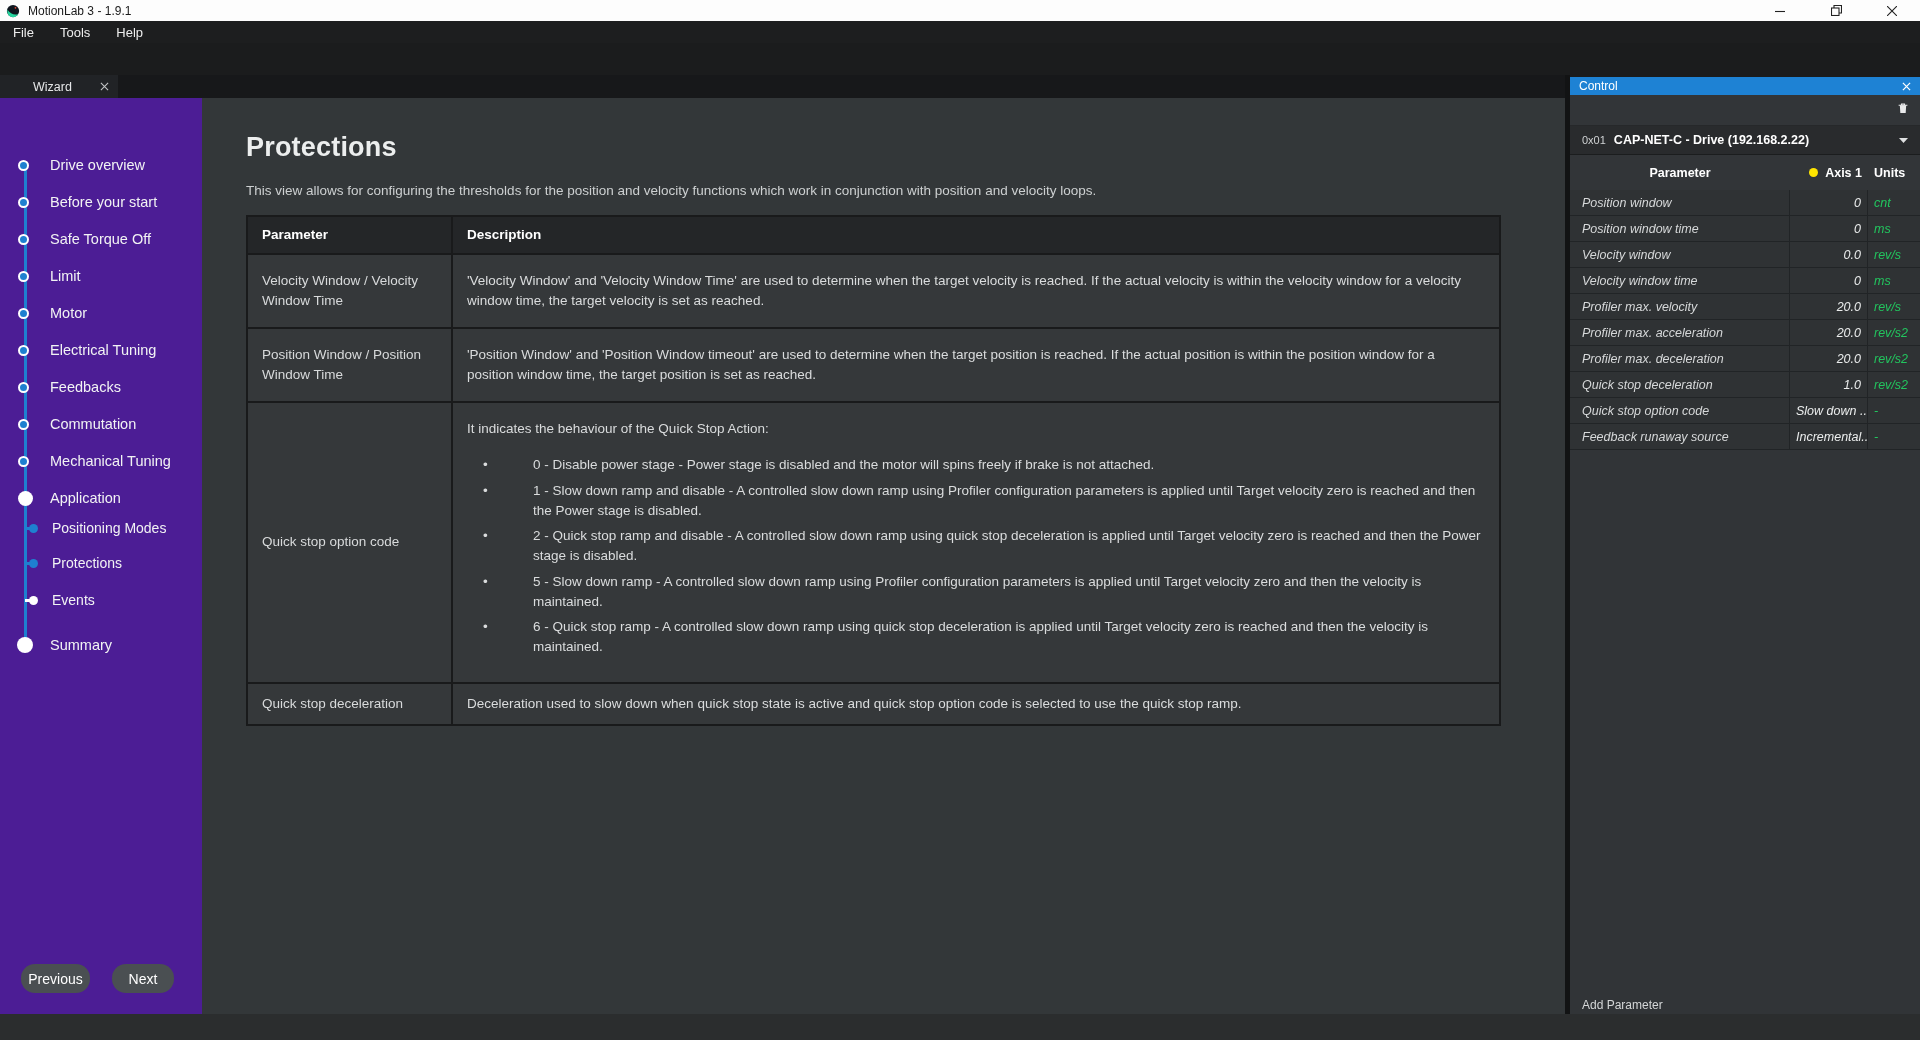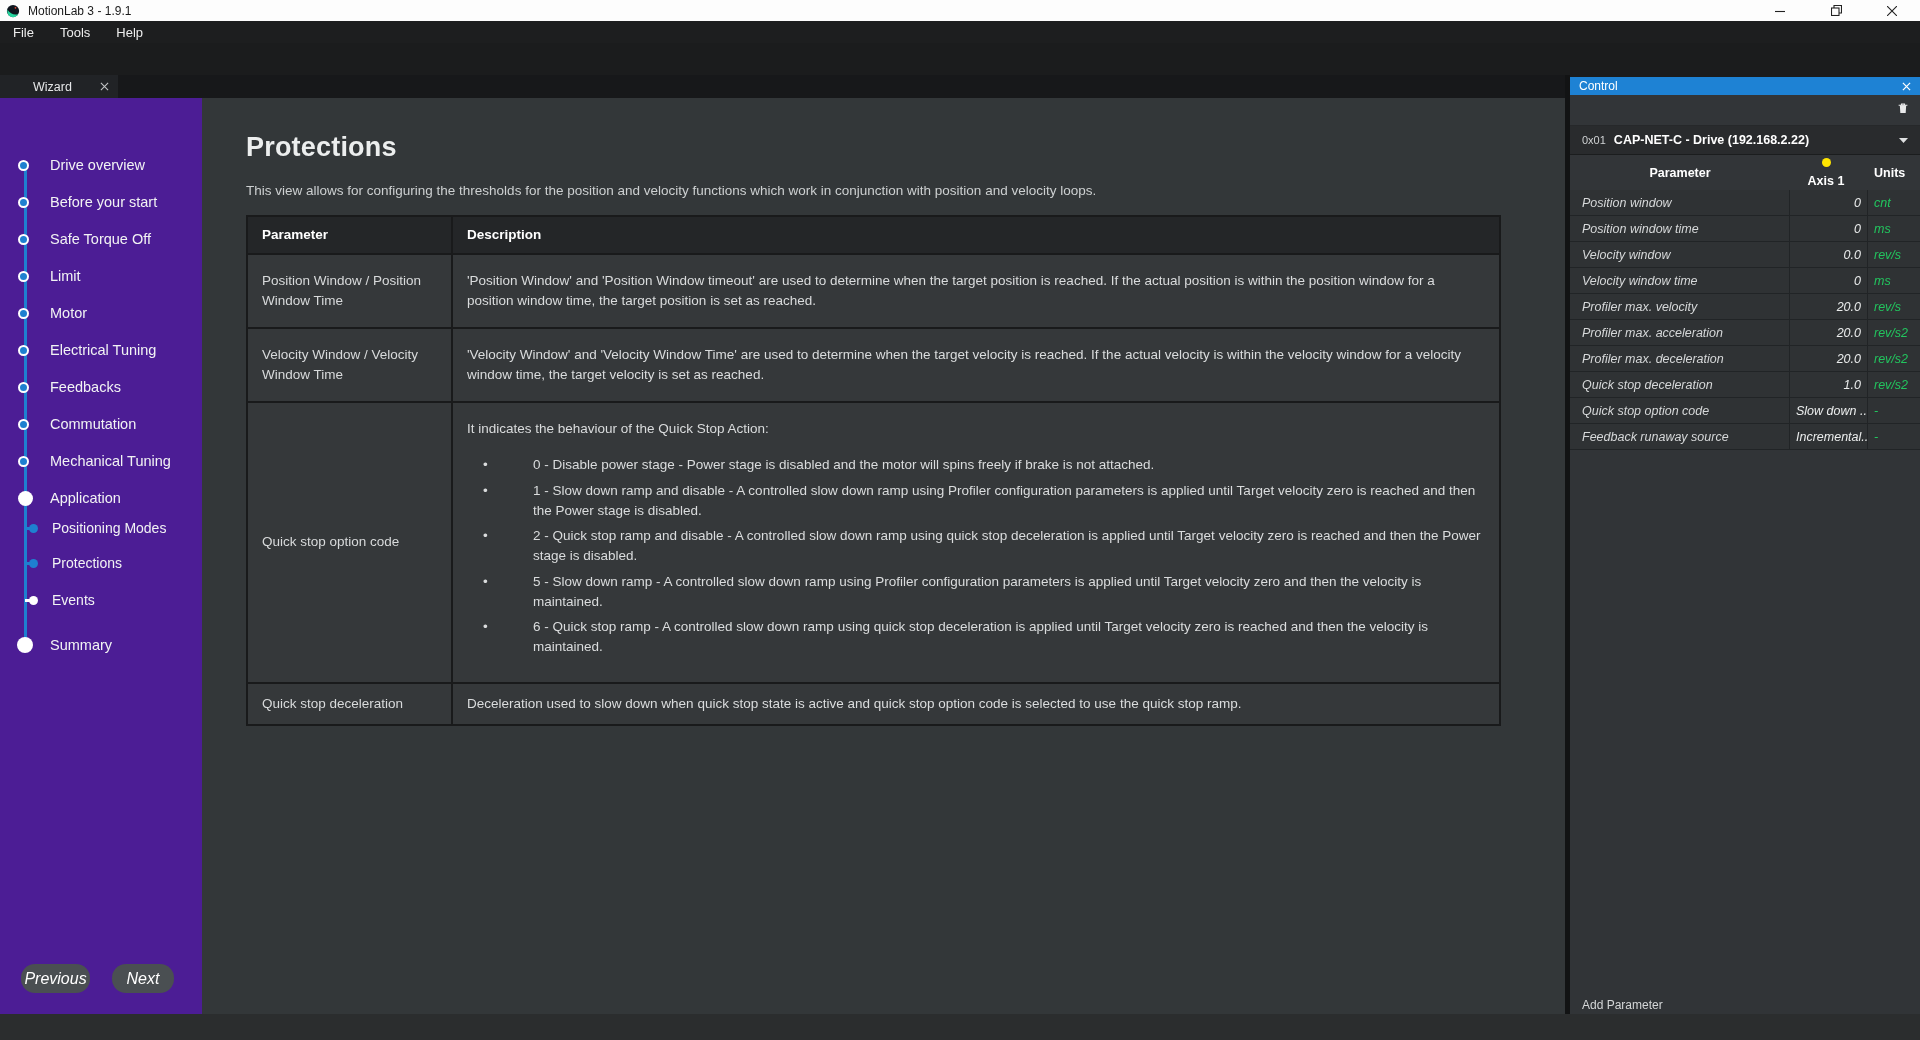--- a/index.html
+++ b/index.html
@@ -41,21 +41,21 @@
   .step.sub .label { left:52px; font-size:14px; }
   .dot-main { position:absolute; left:18px; width:11px; height:11px; border-radius:50%;
               background:#1e80d0; border:2px solid #ffffff; }
   .dot-current { position:absolute; left:18px; width:15px; height:15px; border-radius:50%; background:#ffffff; }
   .dot-summary { position:absolute; left:17px; width:16px; height:16px; border-radius:50%; background:#ffffff; }
   .dot-sub { position:absolute; left:29px; width:9px; height:9px; border-radius:50%; background:#1e80d0; }
   .dot-sub.white { background:#ffffff; }
   .sub-conn { position:absolute; left:25px; width:9px; height:3px; background:#1e80d0; }
   .sub-conn.white { background:#ffffff; }
   .nav-btn { position:absolute; top:866px; height:29px; border-radius:14px; background:#4a4f52; color:#ffffff;
-             font-size:16px; display:flex; align-items:center; justify-content:center;font-style:italic; }
+             font-size:14px; display:flex; align-items:center; justify-content:center; }
   #btn-prev { left:21px; width:69px; }
   #btn-next { left:112px; width:62px; }
 
   
   #main { position:absolute; left:202px; top:98px; width:1363px; height:916px; background:#333739;
           color:#dadcdd; }
   #main-inner { padding:34px 0 0 44px; }
   #page-title { font-size:27px; font-weight:600; color:#eceeee; letter-spacing:.2px; }
   #page-subtitle { margin-top:20px; font-size:13.5px; color:#cdd0d1; }
   #desc-table { margin-top:17px; width:1255px; border-collapse:collapse; table-layout:fixed;
@@ -83,21 +83,21 @@
   #cp-toolbar { height:31px; flex:0 0 31px; background:#323538; display:flex; align-items:center;
                 justify-content:flex-end; padding-right:10px; border-bottom:1px solid #26282a; }
   #cp-device { height:29px; flex:0 0 29px; background:#292b2d; display:flex; align-items:center;
                padding:0 12px; border-bottom:1px solid #1b1d1e; font-size:12.5px; }
   #cp-device .addr { color:#cfd2d3; font-size:11px; margin-right:8px; }
   #cp-device .name { color:#ffffff; font-weight:bold; }
   #cp-device .caret { margin-left:auto; display:flex; }
   #cp-cols-header { height:35px; flex:0 0 35px; display:flex; align-items:center; font-weight:bold;
                     font-size:12.5px; color:#ffffff; background:#323538; }
   .cp-col-param { width:220px; display:flex; justify-content:center; }
-  .cp-col-axis { width:78px; display:flex; align-items:center; justify-content:flex-end; gap:7px; padding-right:6px;flex-direction:column; }
+  .cp-col-axis { width:78px; display:flex; align-items:center; justify-content:flex-end; gap:7px; padding-right:6px; }
   .cp-col-units { width:52px; padding-left:6px; }
   .axis-dot { width:9px; height:9px; border-radius:50%; background:#ffe500; }
   #cp-rows { flex:0 0 auto;font-style:italic; }
   .cp-row { height:26px; display:flex; align-items:center; background:#2f3234; font-size:12.5px;
             border-bottom:1px solid #212426; }
   .cp-row .c1 { width:220px; padding-left:12px; border-right:1px solid #212426; height:100%;
                 display:flex; align-items:center; color:#d6d8d9; }
   .cp-row .c2 { width:78px; padding:0 6px; border-right:1px solid #212426; height:100%;
                 display:flex; align-items:center; justify-content:flex-end; color:#ebeded;
                 white-space:nowrap; overflow:hidden; }
@@ -353,26 +353,26 @@
       <colgroup>
           <col class="col-param">
           <col>
         </colgroup>
       <tbody>
           <tr>
         <th>Parameter</th>
         <th>Description</th>
       </tr>
       <tr class="row-tall">
+        <td class="param">Velocity Window / Velocity Window Time</td>
+        <td>'Velocity Window' and 'Velocity Window Time' are used to determine when the target velocity is reached. If the actual velocity is within the velocity window for a velocity window time, the target velocity is set as reached.</td>
+      </tr>
+      <tr class="row-tall">
         <td class="param">Position Window / Position Window Time</td>
         <td>'Position Window' and 'Position Window timeout' are used to determine when the target position is reached. If the actual position is within the position window for a position window time, the target position is set as reached.</td>
-      </tr>
-      <tr class="row-tall">
-        <td class="param">Velocity Window / Velocity Window Time</td>
-        <td>'Velocity Window' and 'Velocity Window Time' are used to determine when the target velocity is reached. If the actual velocity is within the velocity window for a velocity window time, the target velocity is set as reached.</td>
       </tr>
       <tr>
         <td class="param">Quick stop option code</td>
         <td>
           <div class="qs-intro">It indicates the behaviour of the Quick Stop Action:</div>
           <div class="bullet">
             <span class="b-dot">•</span>
             <span class="b-text">0 - Disable power stage - Power stage is disabled and the motor will spins freely if brake is not attached.</span>
               </div>
           <div class="bullet">

